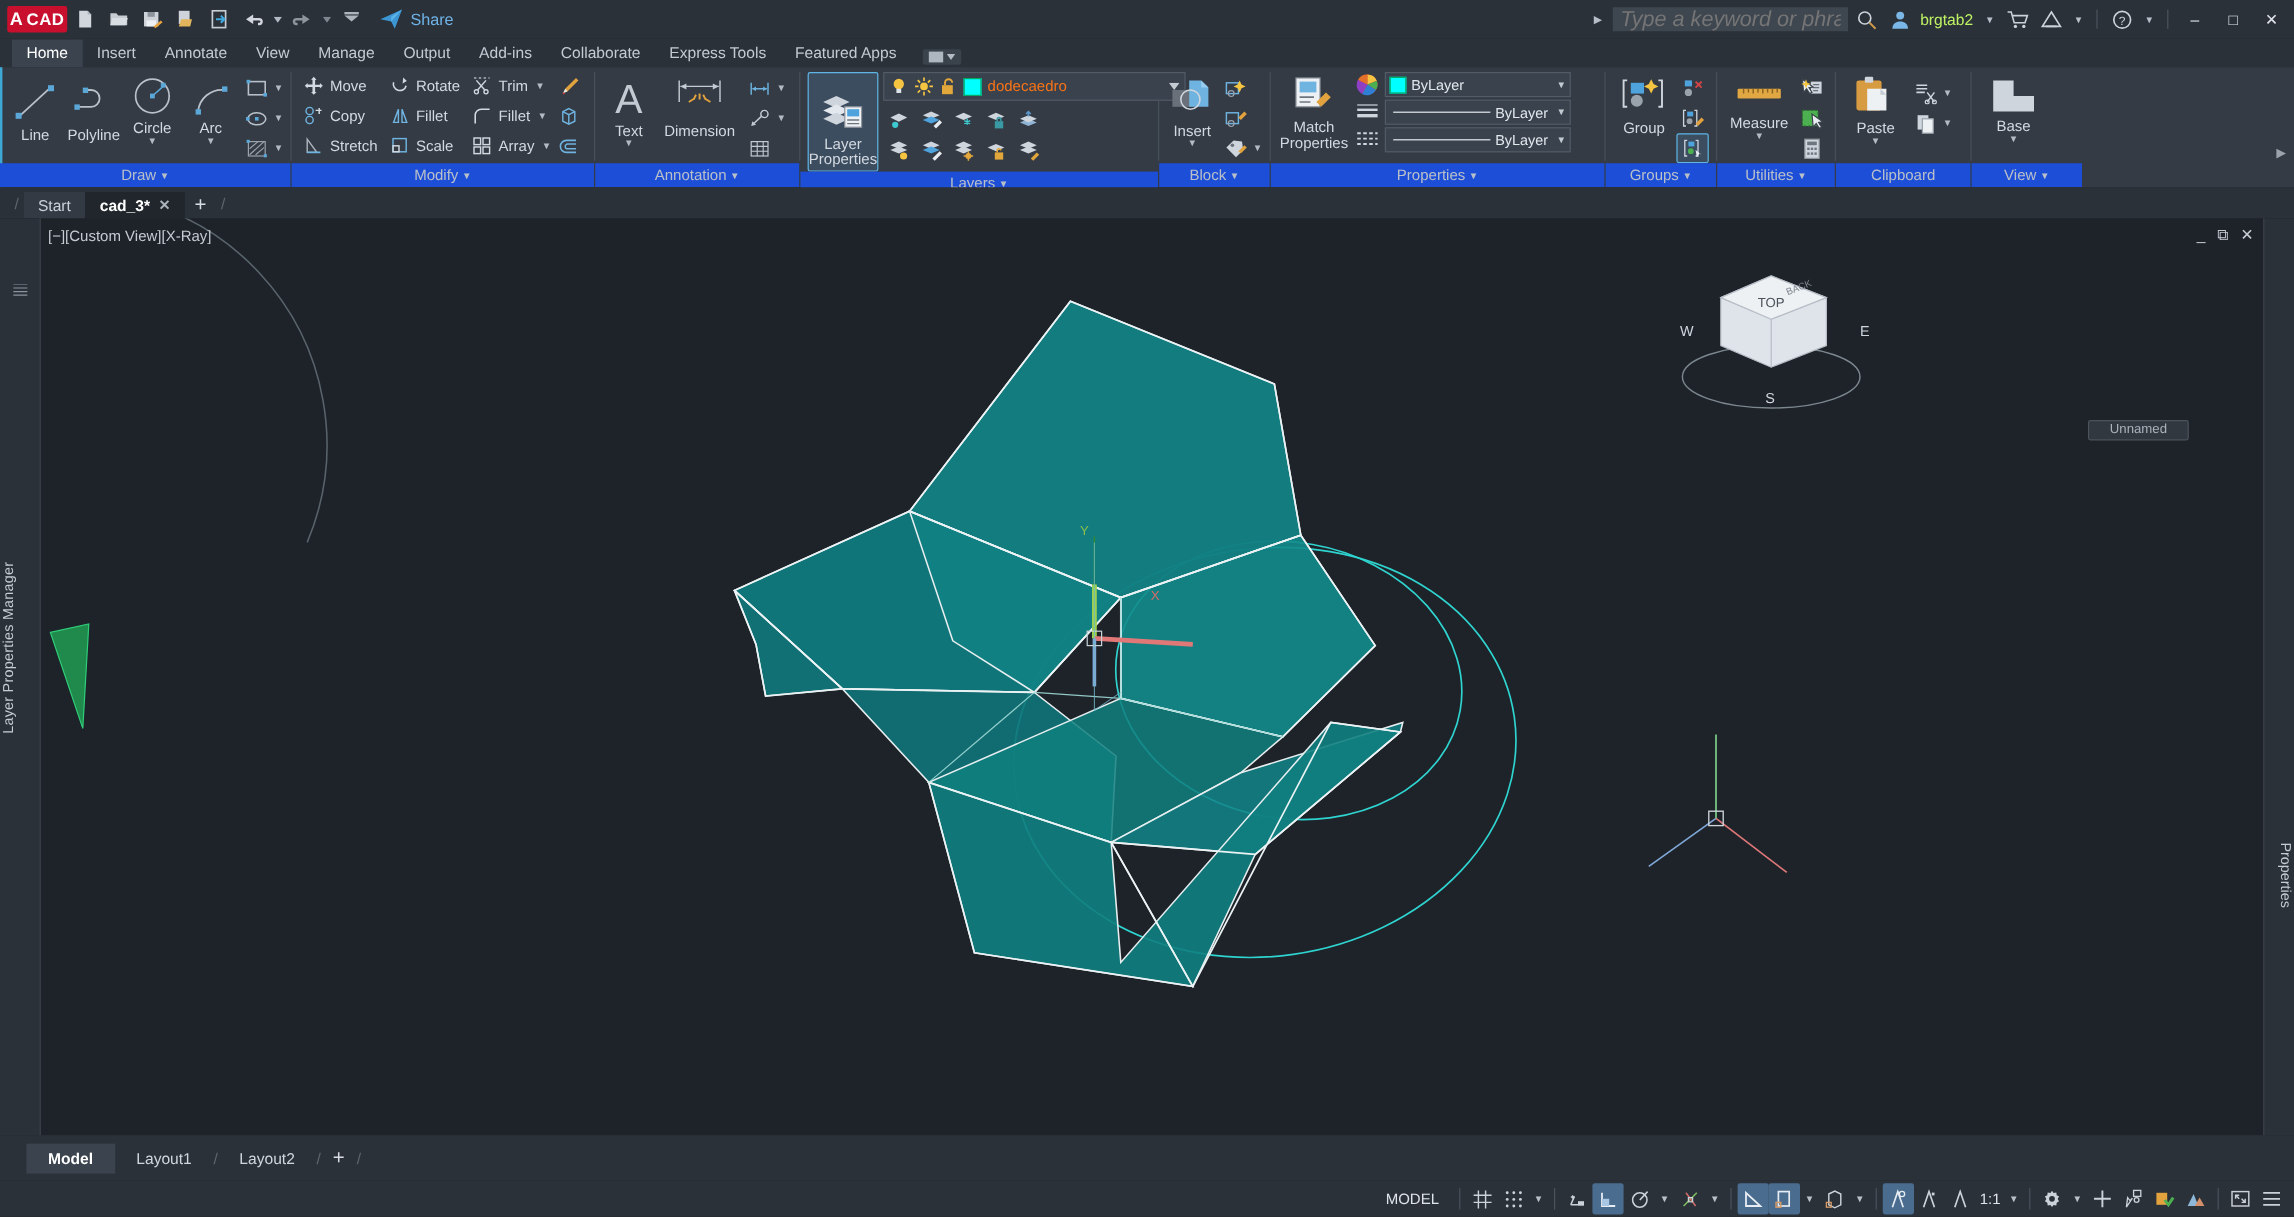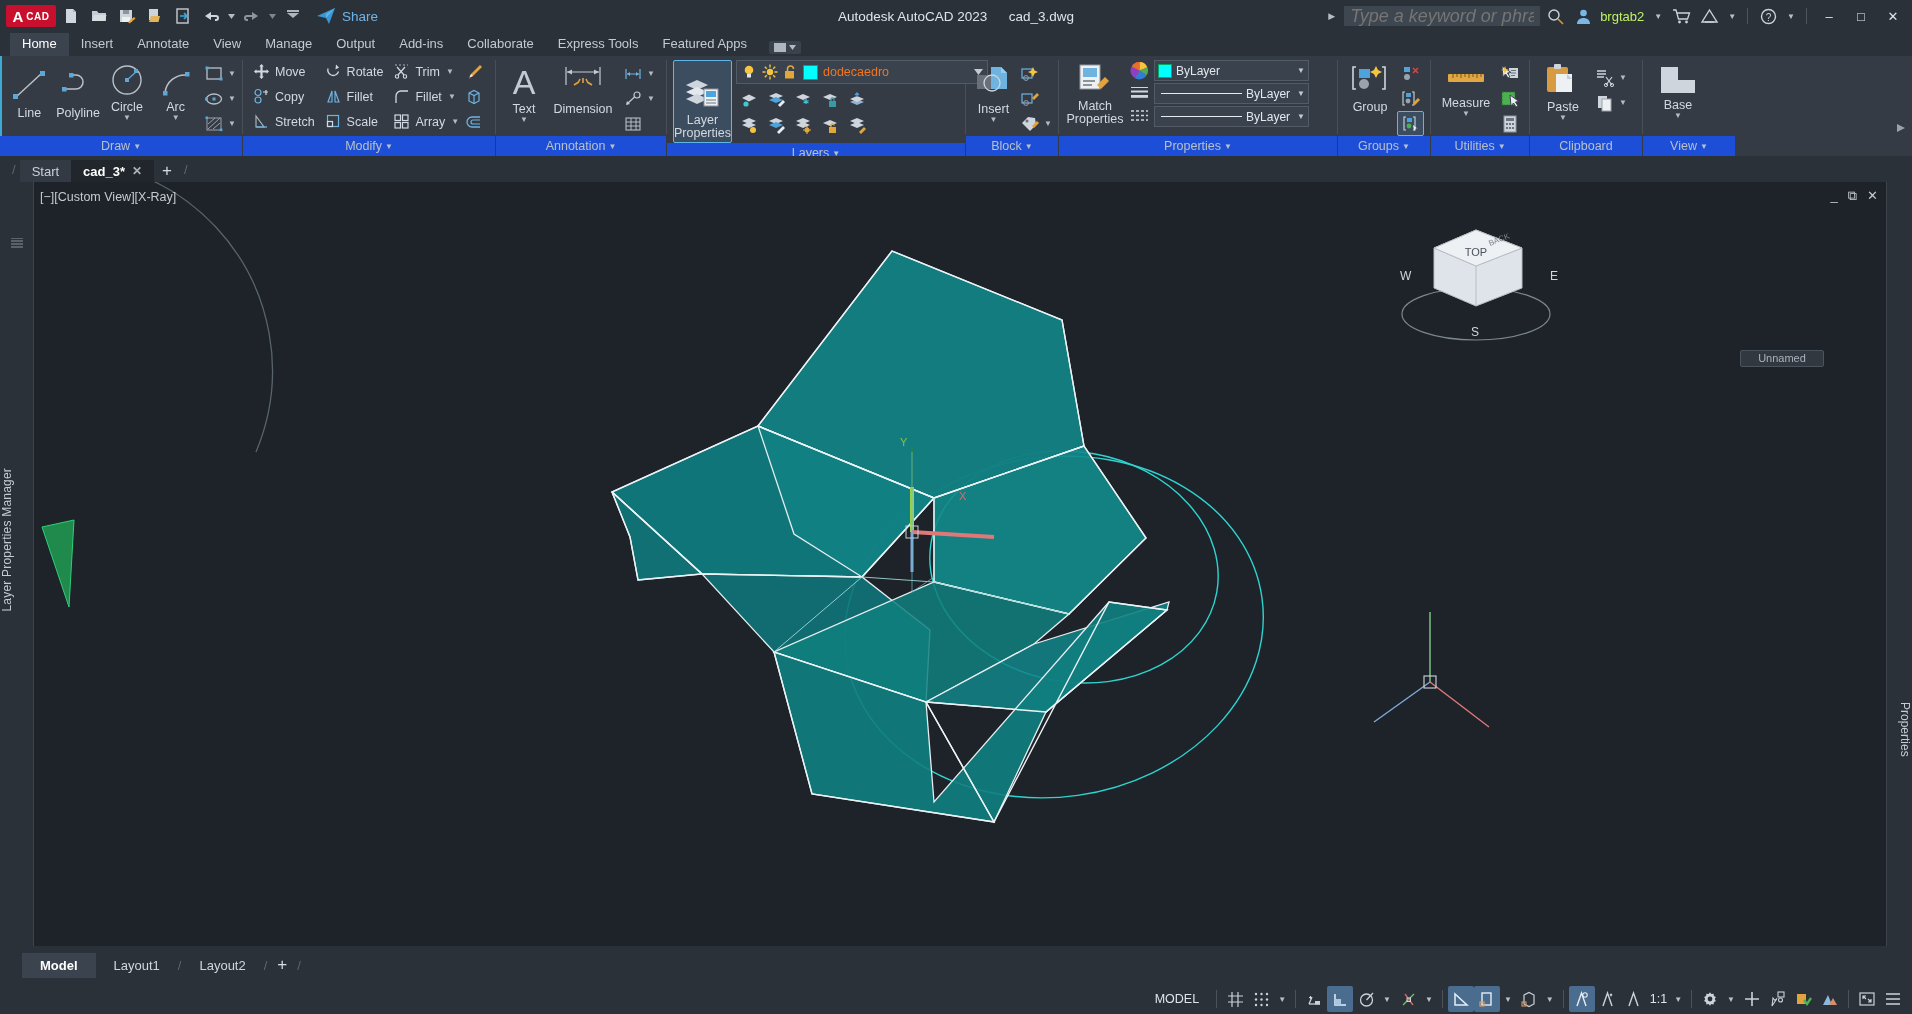--- a/index.html
+++ b/index.html
@@ -18,21 +18,21 @@
     position: absolute; left: 0; top: 0; width: 1912px; height: 32px;
     background: #2b3139; display: flex; align-items: center;
   }
   .qat { display: flex; align-items: center; gap: 2px; padding-left: 6px; }
   .logo {
     width: 50px; height: 22px; background: #c8102e; border-radius: 2px;
     display: flex; align-items: center; justify-content: center; gap: 3px;
     color: #fff; font-weight: bold; font-size: 12px;
   }
   .logo .a { font-size: 15px; line-height: 1; }
-  .logo .cad { font-size: 10px; letter-spacing: .5px; }
+  .logo .cad { font-size: 14px; letter-spacing: .5px; }
   .qicon {
     width: 26px; height: 26px; display: flex; align-items: center;
     justify-content: center; cursor: pointer; border-radius: 2px;
   }
   .qcaret { width: 11px; height: 24px; display:flex; align-items:center; justify-content:center; cursor:pointer; }
   .share {
     display: flex; align-items: center; gap: 6px; margin-left: 8px;
     color: #6fb4e8; font-size: 13.5px; cursor: pointer;
   }
   .apptitle {
@@ -295,25 +295,20 @@
       </div>
       <div class="share">
         <svg width="20" height="18" viewBox="0 0 20 18">
             <path d="M1 9L19 1l-6 16-3-6z" fill="#3c96d4"></path>
             <path d="M10 11L19 1l-9 6z" fill="#5cb3e8"></path>
           </svg>
         <span>Share</span>
       </div>
     </div>
 
-    <div class="apptitle">
-      <span>Autodesk AutoCAD 2023</span>
-      <span class="sep"></span>
-      <span>cad_3.dwg</span>
-    </div>
 
     <div class="tb-right">
       <span class="srcharrow">▶</span>
       <input class="searchbox" placeholder="Type a keyword or phrase" style="">
       <div class="tb-icon">
         <svg width="17" height="17" viewBox="0 0 17 17">
             <circle cx="7" cy="7" r="5" fill="none" stroke="#ccd2d9" stroke-width="1.4"></circle>
             <path d="M11 11l5 5" stroke="#d09a4a" stroke-width="1.6"></path>
           </svg>
       </div>

